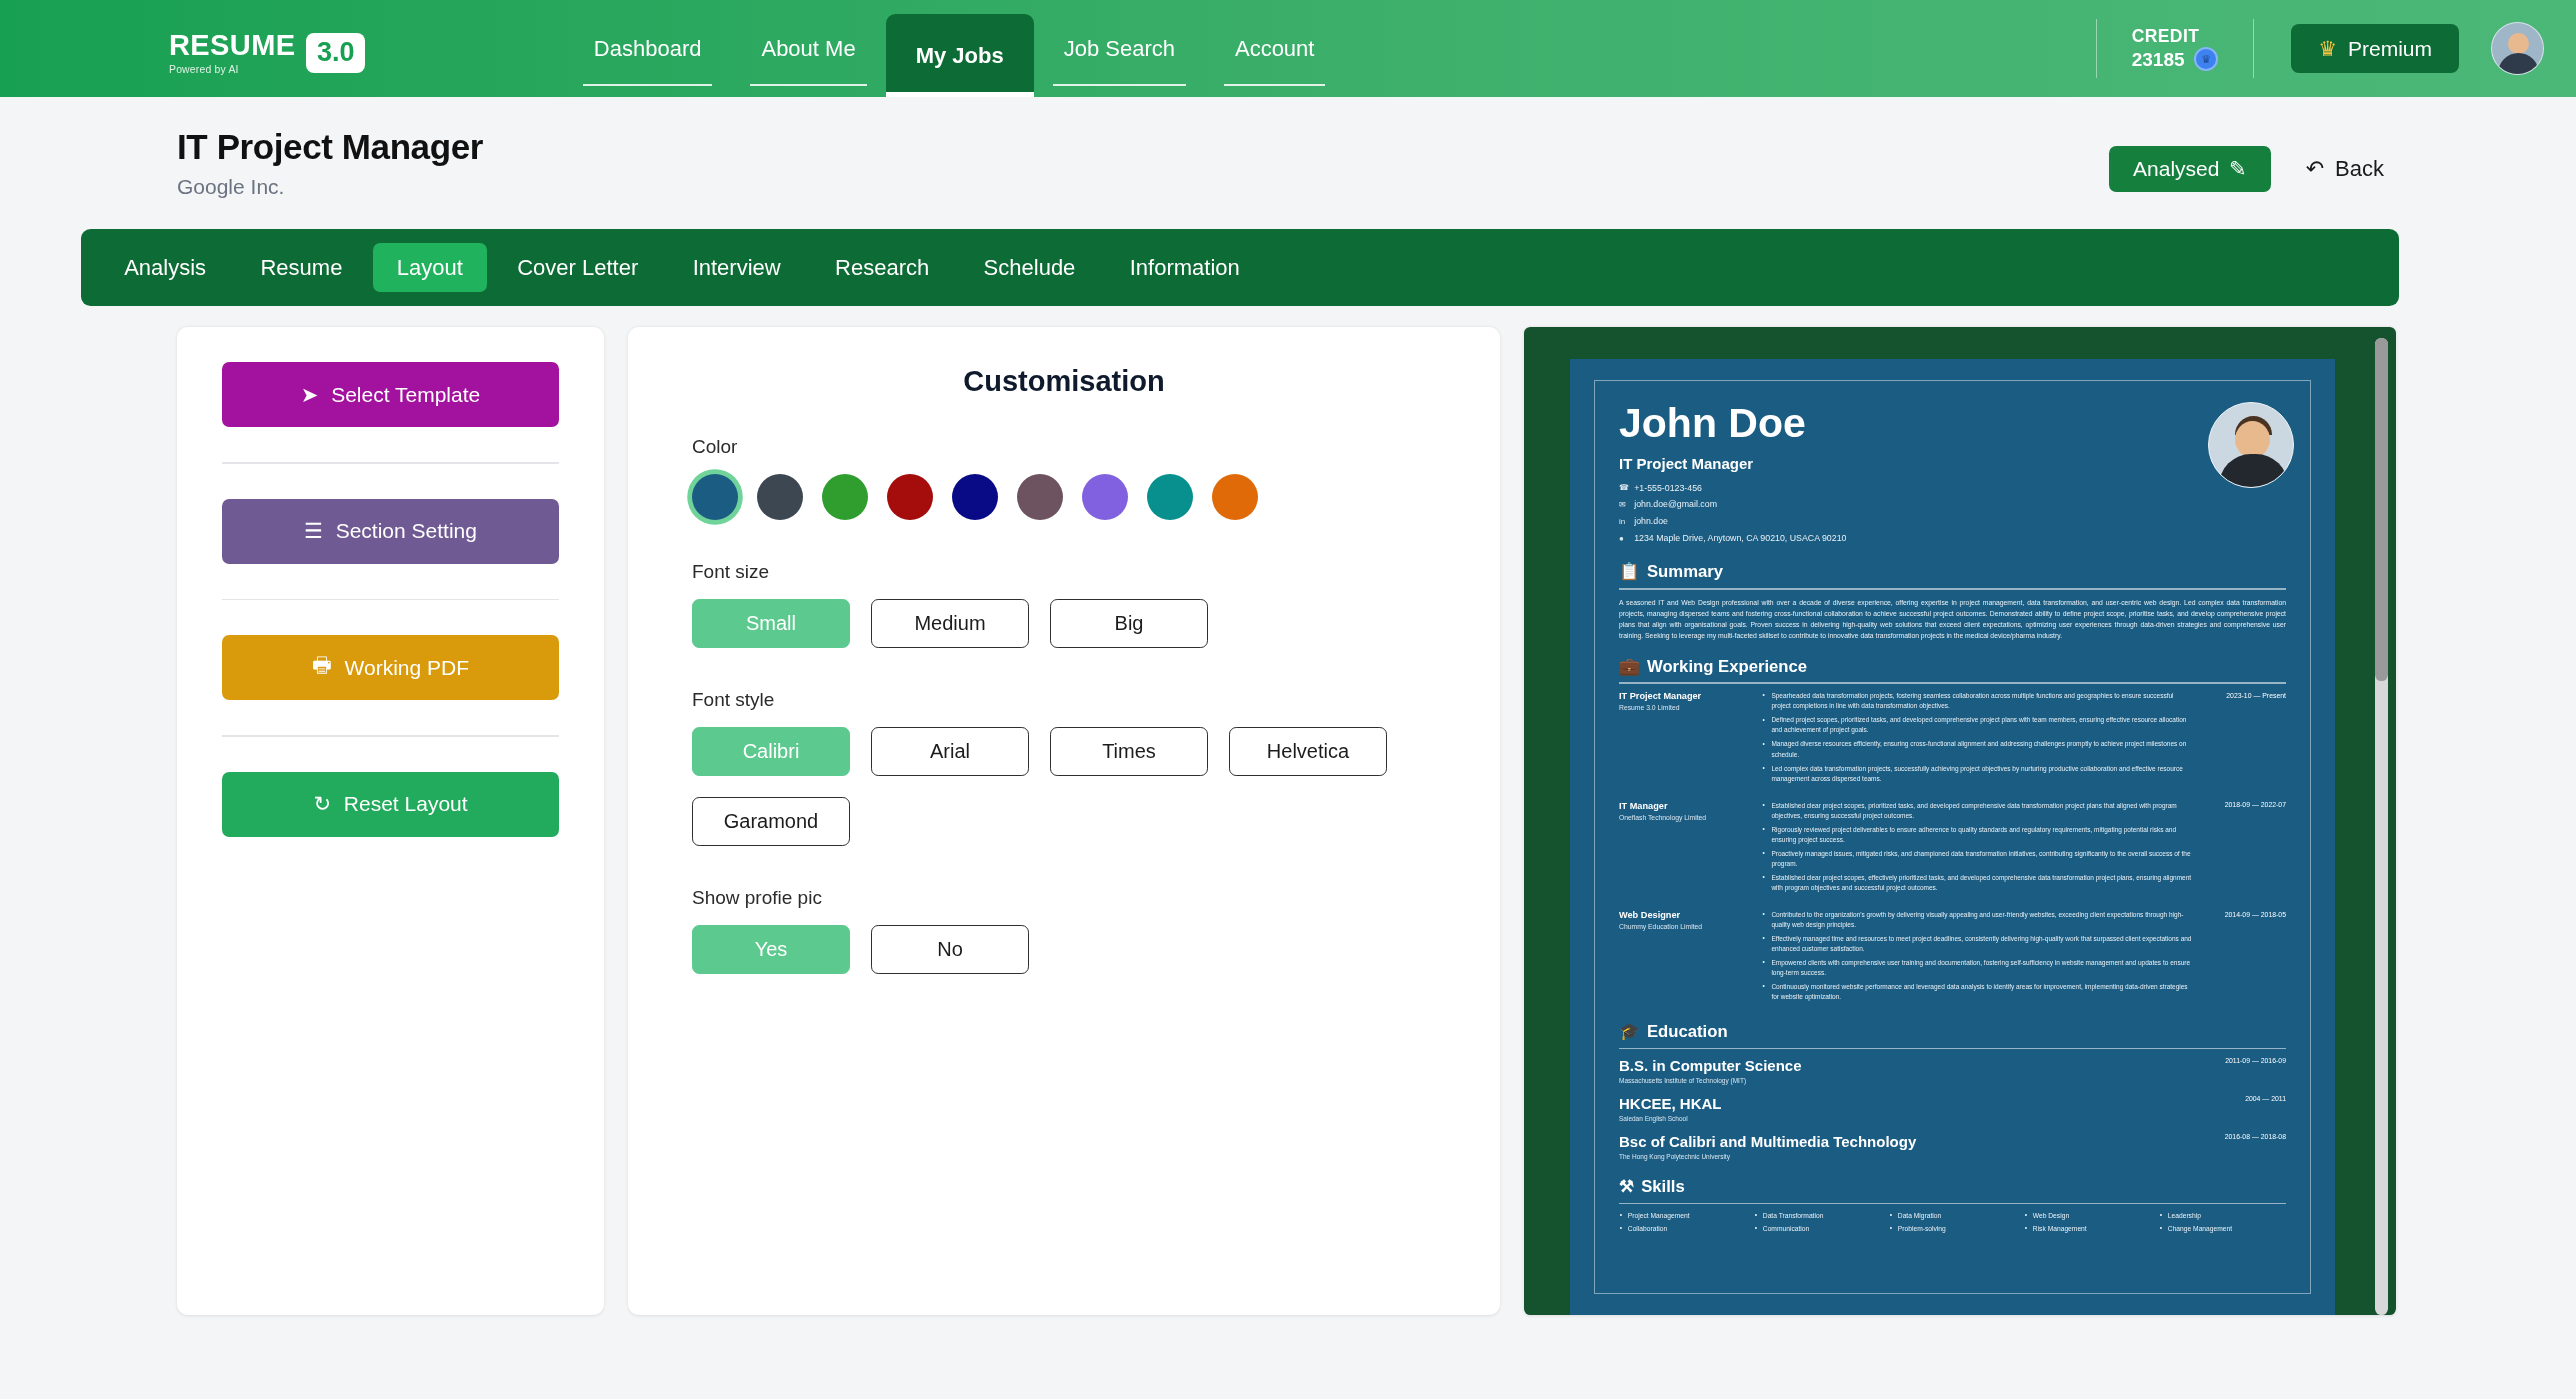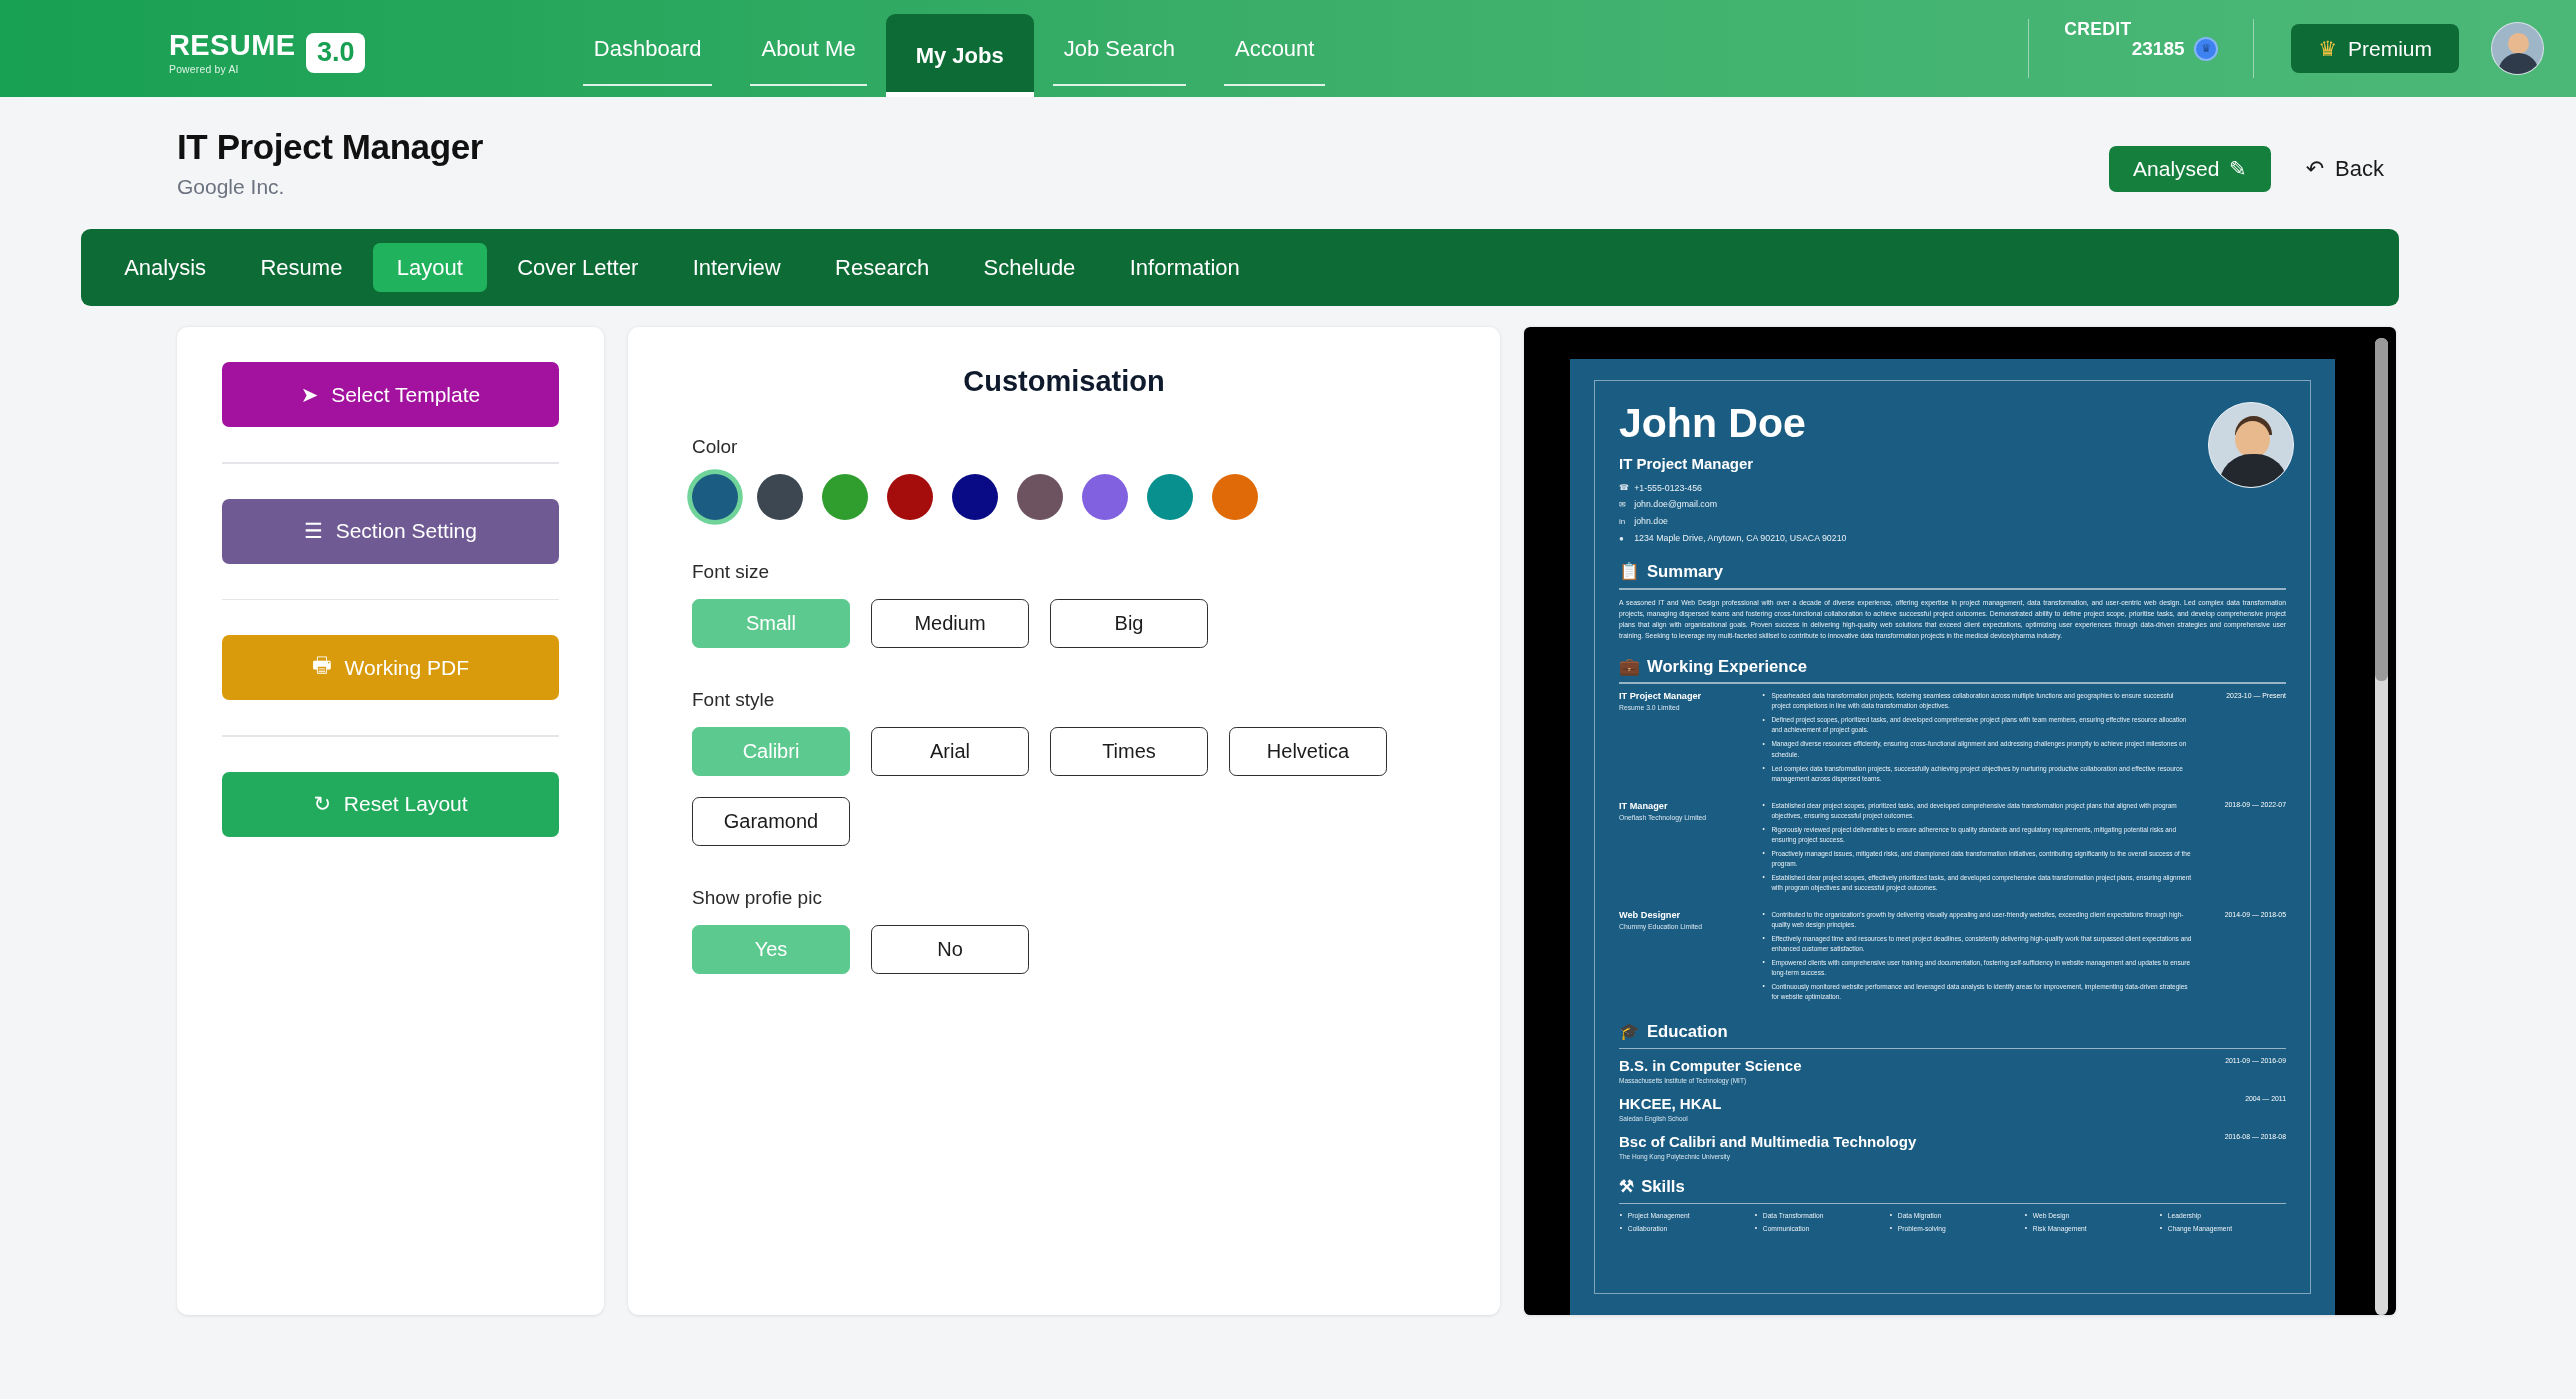--- a/index.html
+++ b/index.html
@@ -51,21 +51,21 @@
     background: #0d6b35; font-weight: bold;
     border-radius: 9.6px 9.6px 0 0; height: 83px;
   }
   .nav-link.active::after { left: 0; right: 0; bottom: 0; height: 4.8px; background: #fff; }
 
   .nav-right {
     margin-left: auto; display: flex; align-items: center; gap: 0;
     padding-right: 32px; height: 97px;
   }
   .credit-box {
-    display: flex; justify-content: center;
+    display: flex; flex-direction: column; justify-content: center;
     padding: 0 35px; height: 59px;
     border-left: 1.6px solid rgba(255,255,255,.45);
     border-right: 1.6px solid rgba(255,255,255,.45);
     color: #fff;
   }
   .credit-label { font-size: 17.5px; font-weight: bold; letter-spacing: 0.4px; line-height: 1.25; }
   .credit-row { display: flex; align-items: center; gap: 9.6px; }
   .credit-value { font-size: 19px; font-weight: bold; line-height: 1.25; }
   .coin {
     width: 24px; height: 24px; border-radius: 50%;
@@ -151,21 +151,21 @@
   .opt-row { display: flex; flex-wrap: wrap; gap: 21px; margin-bottom: 41px; max-width: 749px; }
   .opt-btn {
     min-width: 158px; height: 49px; border-radius: 7.2px;
     border: 1.6px solid #2e2e2e; background: #fff; color: #1c1c1c;
     font-size: 20px; font-family: inherit; cursor: pointer;
   }
   .opt-btn.selected { background: #5cc98f; border-color: #5cc98f; color: #fff; }
 
   
   .preview-panel {
-    width: 872px; height: 988px; background: #000000;
+    width: 872px; height: 988px; background: #14532d;
     border-radius: 6.4px; padding: 32px 32px 0 46px;
     position: relative; overflow: hidden;
   }
   .scrollbar {
     position: absolute; right: 8px; top: 11px; bottom: 0;
     width: 12.8px; background: #d8d8d8; border-radius: 6.4px;
   }
   .scroll-thumb {
     position: absolute; top: 0; left: 0; width: 12.8px; height: 343px;
     background: #9a9a9a; border-radius: 6.4px;

